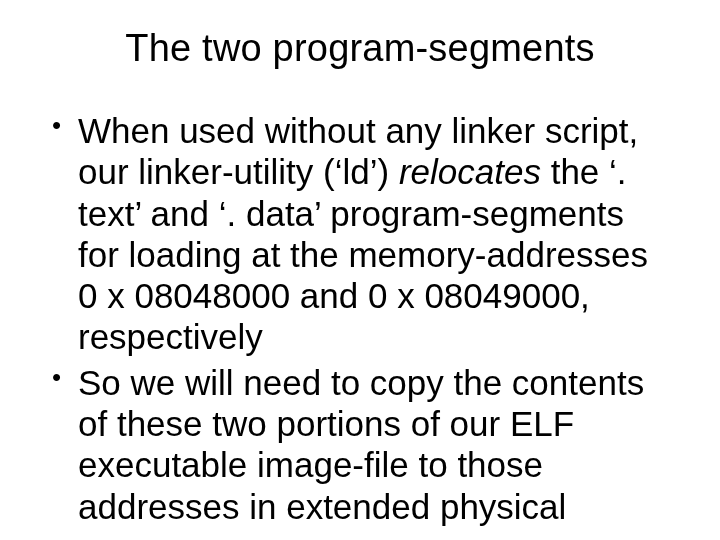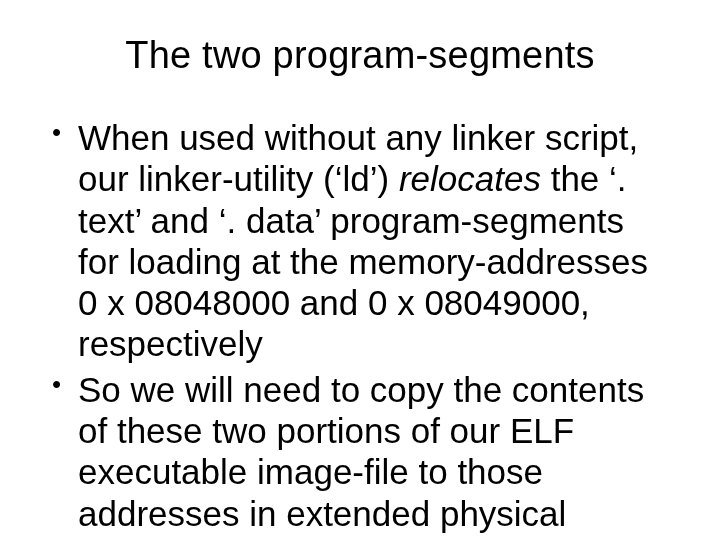--- a/index.html
+++ b/index.html
@@ -9,21 +9,21 @@
     height: 540px;
     background: #ffffff;
     font-family: Arial, Helvetica, sans-serif;
     color: #000000;
   }
   .slide {
     width: 720px;
     height: 540px;
     position: relative;
     box-sizing: border-box;
-    padding: 24px 48px 0 48px;
+    padding: 17px 48px 0 48px;
   }
   .title {
     font-size: 38px;
     text-align: center;
     margin: 10px 0 40px 0;
     font-weight: normal;
     letter-spacing: 0.2px;
   }
   .body {
     font-size: 35px;

